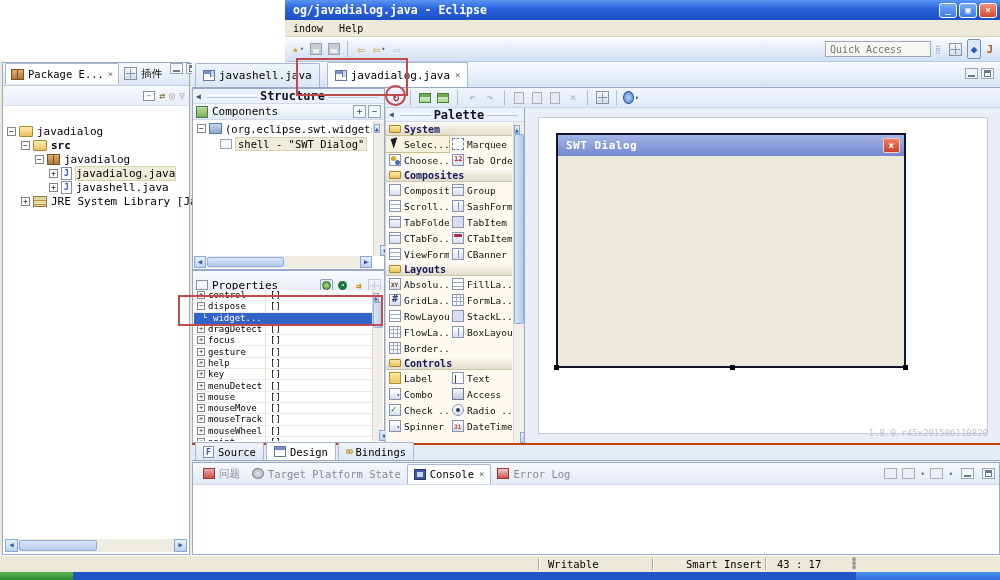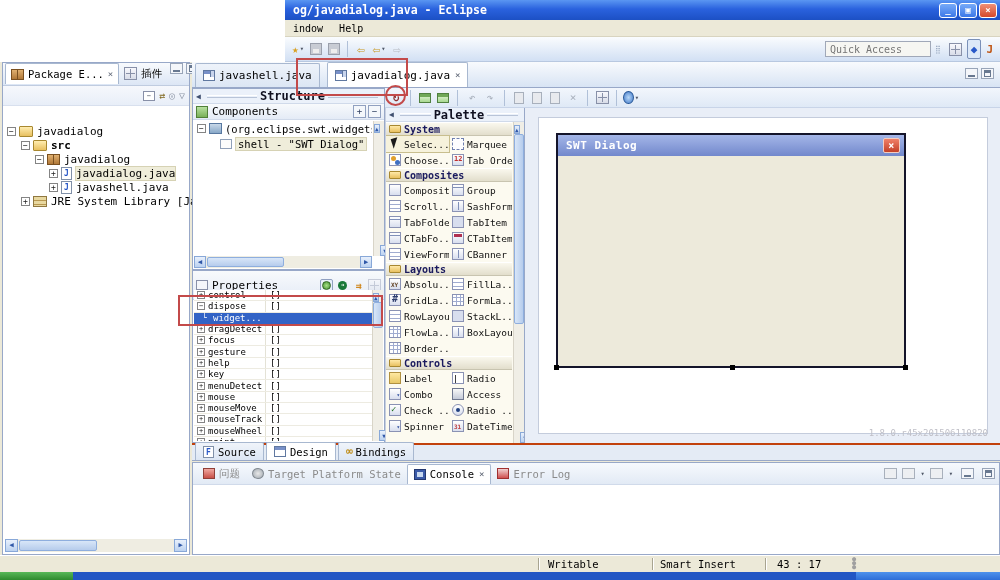--- a/index.html
+++ b/index.html
@@ -607,21 +607,21 @@
         <span class="pfold"></span>
         <span>Controls</span>
       </div>
       <div class="pgrid2">
         <span class="pitem">
             <span class="pic labelx"></span>
             <span>Label</span>
           </span>
         <span class="pitem">
             <span class="pic textx"></span>
-            <span>Radio</span>
+            <span>Text</span>
           </span>
         <span class="pitem">
             <span class="pic combo"></span>
             <span>Combo</span>
           </span>
         <span class="pitem">
             <span class="pic buttonx"></span>
             <span>Access</span>
           </span>
         <span class="pitem">
@@ -706,21 +706,21 @@
         <span class="wmini min"></span>
         <span class="wmini max"></span>
       </span>
     </div>
   </div>
 
   <div class="abs statusbar">
     <span class="sbsep" style="left:538px"></span>
     <span class="sbtext" style="left:548px">Writable</span>
     <span class="sbsep" style="left:652px"></span>
-    <span class="sbtext" style="left:660px">Smart Insert</span>
+    <span class="sbtext" style="left:686px">Smart Insert</span>
     <span class="sbsep" style="left:765px"></span>
     <span class="sbtext" style="left:777px">43 : 17</span>
     <span class="sbdots" style="left:852px">●<br>●<br>●</span>
   </div>
 
   <div class="abs taskbar">
     <span class="tb-green"></span>
     <span class="tb-btn2"></span>
   </div>
 

